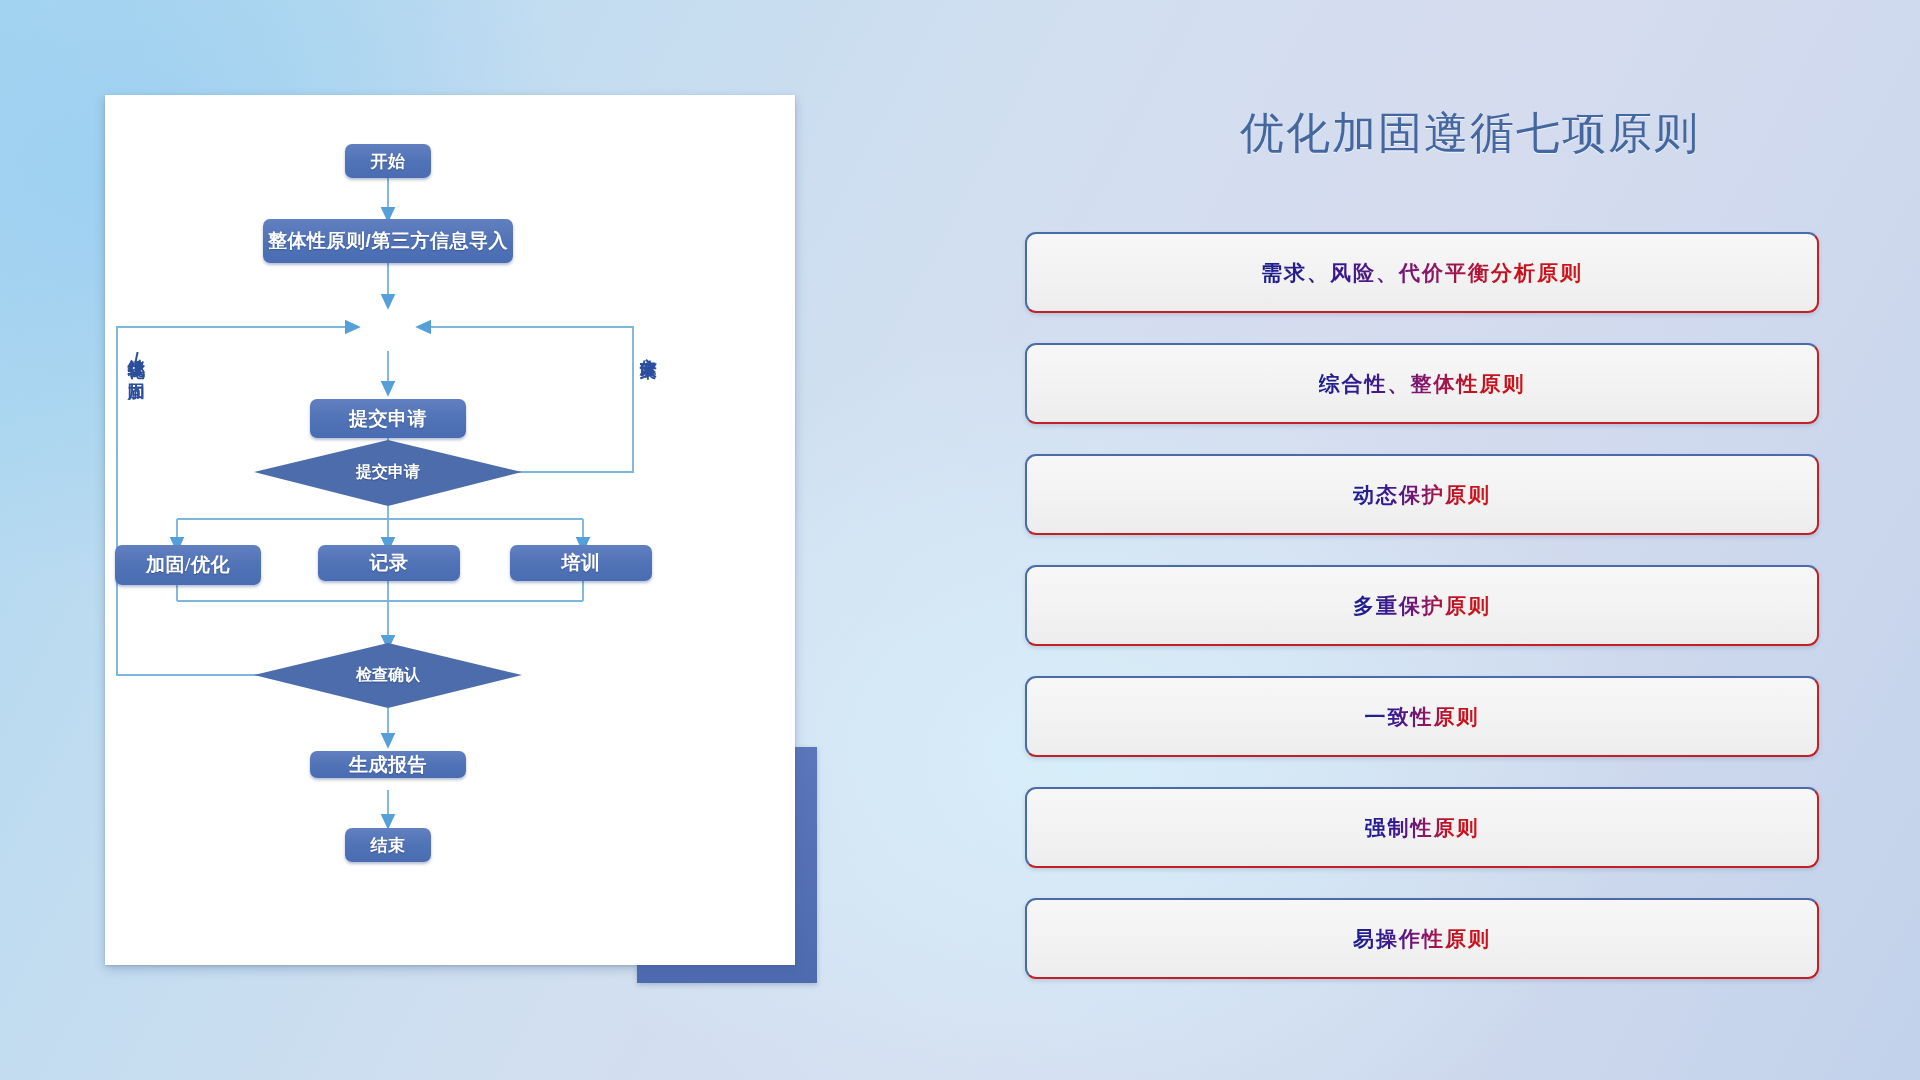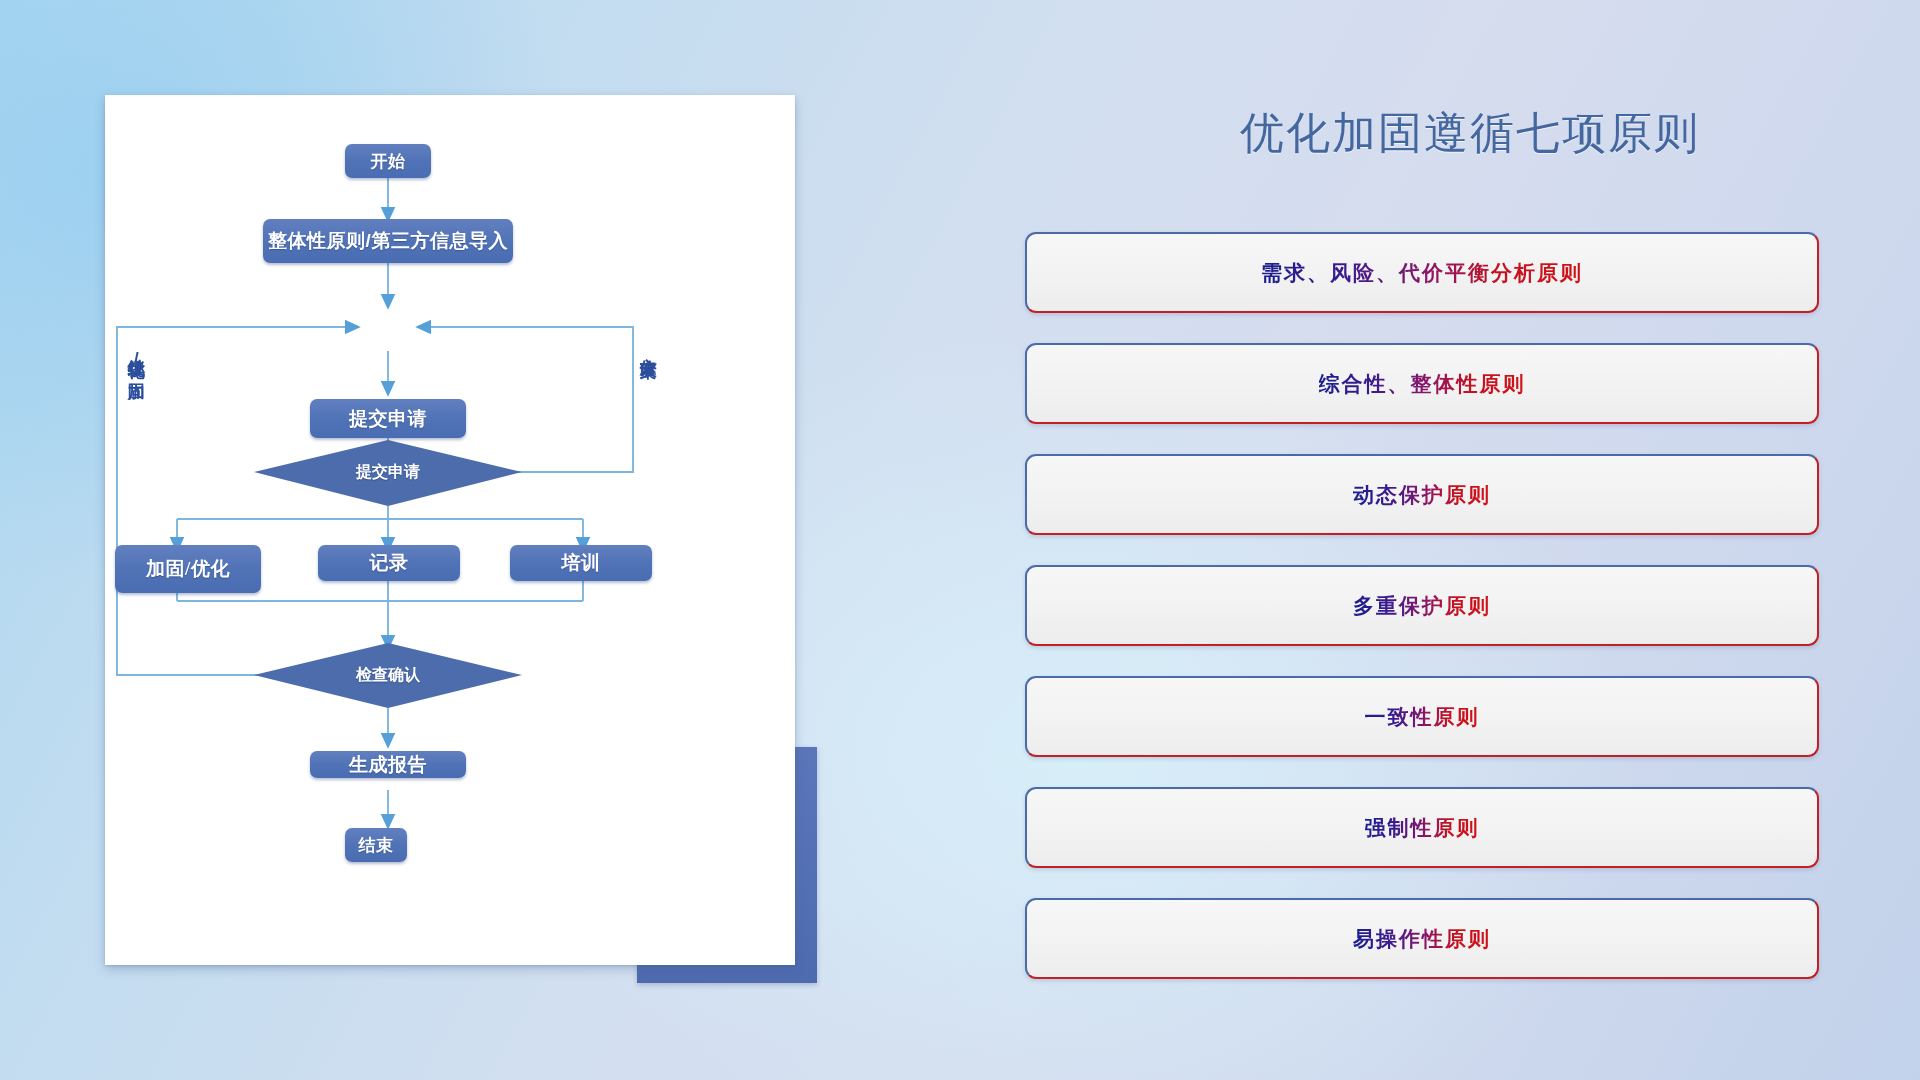--- a/index.html
+++ b/index.html
@@ -152,31 +152,31 @@
 
       <div class="node sm" style="left:240px; top:49px; width:86px; height:34px;">开始</div>
 
       <div class="node md" style="left:158px; top:124px; width:250px; height:44px;">整体性原则/第三方信息导入</div>
 
 
       <div class="node md" style="left:205px; top:304px; width:156px; height:39px;">提交申请</div>
 
       <div class="dlabel" style="left:213px; top:363px; width:140px; height:28px;">提交申请</div>
 
-      <div class="node md" style="left:10px; top:450px; width:146px; height:48px;font-family:Liberation Serif, serif;">加固/优化</div>
+      <div class="node md" style="left:10px; top:450px; width:146px; height:40px;font-family:Liberation Serif, serif;">加固/优化</div>
 
       <div class="node md" style="left:213px; top:450px; width:142px; height:36px;">记录</div>
 
       <div class="node md" style="left:405px; top:450px; width:142px; height:36px;">培训</div>
 
       <div class="dlabel" style="left:213px; top:566px; width:140px; height:28px;">检查确认</div>
 
       <div class="node md" style="left:205px; top:656px; width:156px; height:27px;">生成报告</div>
 
-      <div class="node sm" style="left:240px; top:733px; width:62px; height:34px;">结束</div>
+      <div class="node sm" style="left:240px; top:733px; width:86px; height:34px;">结束</div>
 
       <div class="vlabel" style="left:22px; top:250px;">继续优化/加固</div>
 
       <div class="vlabel" style="left:534px; top:250px;">方案修改</div>
 
     </div>
   </div>
 
   <div id="right-panel">
 

